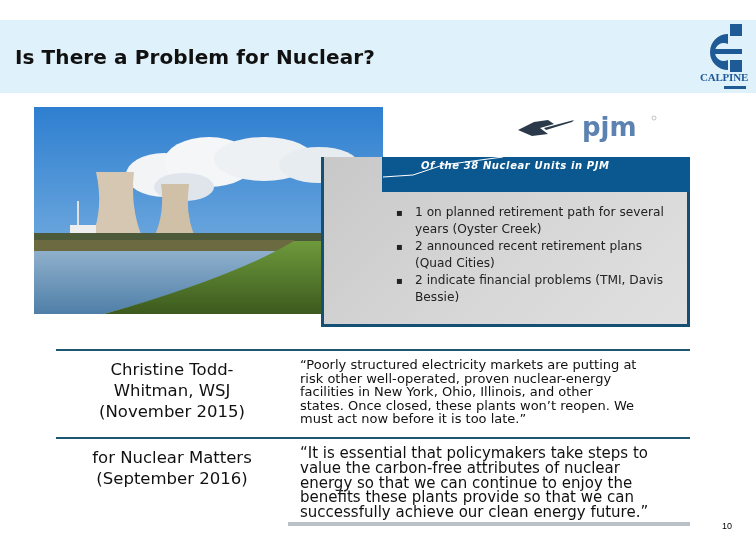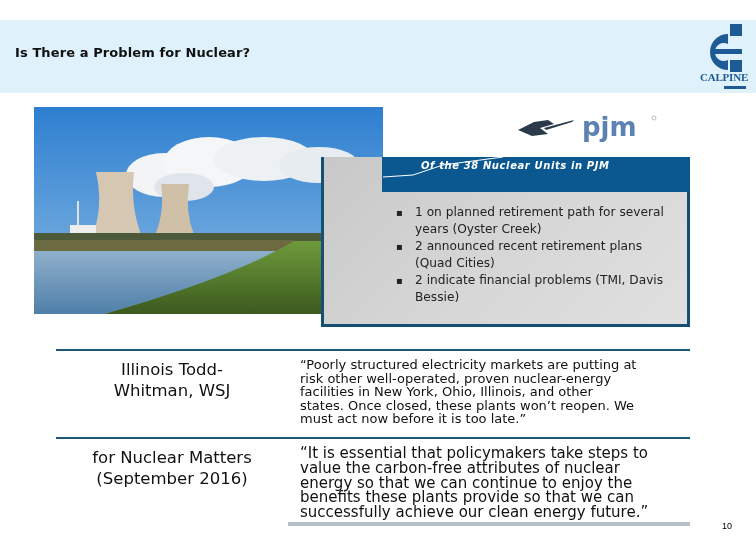--- a/index.html
+++ b/index.html
@@ -5,21 +5,21 @@
     * { box-sizing: border-box; margin: 0; padding: 0; }
     html, body { width: 756px; height: 540px; background: #ffffff; overflow: hidden; }
     body { position: relative; font-family: "DejaVu Sans", sans-serif; color: #000; }
 
     .title-band {
       position: absolute; left: 0; top: 20px; width: 756px; height: 73px;
       background: #dff1fa;
     }
     .slide-title {
       position: absolute; left: 15px; top: 45px;
-      font-family: "DejaVu Sans", sans-serif; font-weight: bold; font-size: 13px;
+      font-family: "DejaVu Sans", sans-serif; font-weight: bold; font-size: 20px;
       color: #111; letter-spacing: 0.1px;
     }
 
     .logo {
       position: absolute; left: 694px; top: 20px; width: 60px; height: 72px;
     }
     .logo-text {
       position: absolute; left: 693px; top: 71px; width: 62px;
       font-family: "Liberation Serif", serif; font-weight: bold; font-size: 11px; color: #1d5a96;
       text-align: center; letter-spacing: -0.2px;
@@ -155,22 +155,23 @@
     <span>2 announced recent retirement plans (Quad Cities)</span>
   </li>
   <li>
     <span class="bullet">▪</span>
     <span>2 indicate financial problems (TMI, Davis Bessie)</span>
   </li>
 </ul>
 
 <div class="rule" style="left:56px; top:349px; width:634px;"></div>
 <div class="speaker" style="left:56px; top:359px;">
-  <div>Illinois Todd-</div>
+  <div>Christine Todd-</div>
   <div>Whitman, WSJ</div>
+  <div>(November 2015)</div>
 </div>
 <div class="quote" style="top:358px;">“Poorly structured electricity markets are putting at risk other well-operated, proven nuclear-energy facilities in New York, Ohio, Illinois, and other states.  Once closed, these plants won’t reopen.  We must act now before it is too late.”</div>
 
 <div class="rule" style="left:56px; top:437px; width:634px;"></div>
 <div class="speaker" style="left:50px; top:447px; width:244px;">
   <div>for Nuclear Matters</div>
   <div>(September 2016)</div>
 </div>
 <div class="quote quote-2" style="top:446px;">“It is essential that policymakers take steps to value the carbon-free attributes of nuclear energy so that we can continue to enjoy the benefits these plants provide so that we can successfully achieve our clean energy future.”</div>
 

